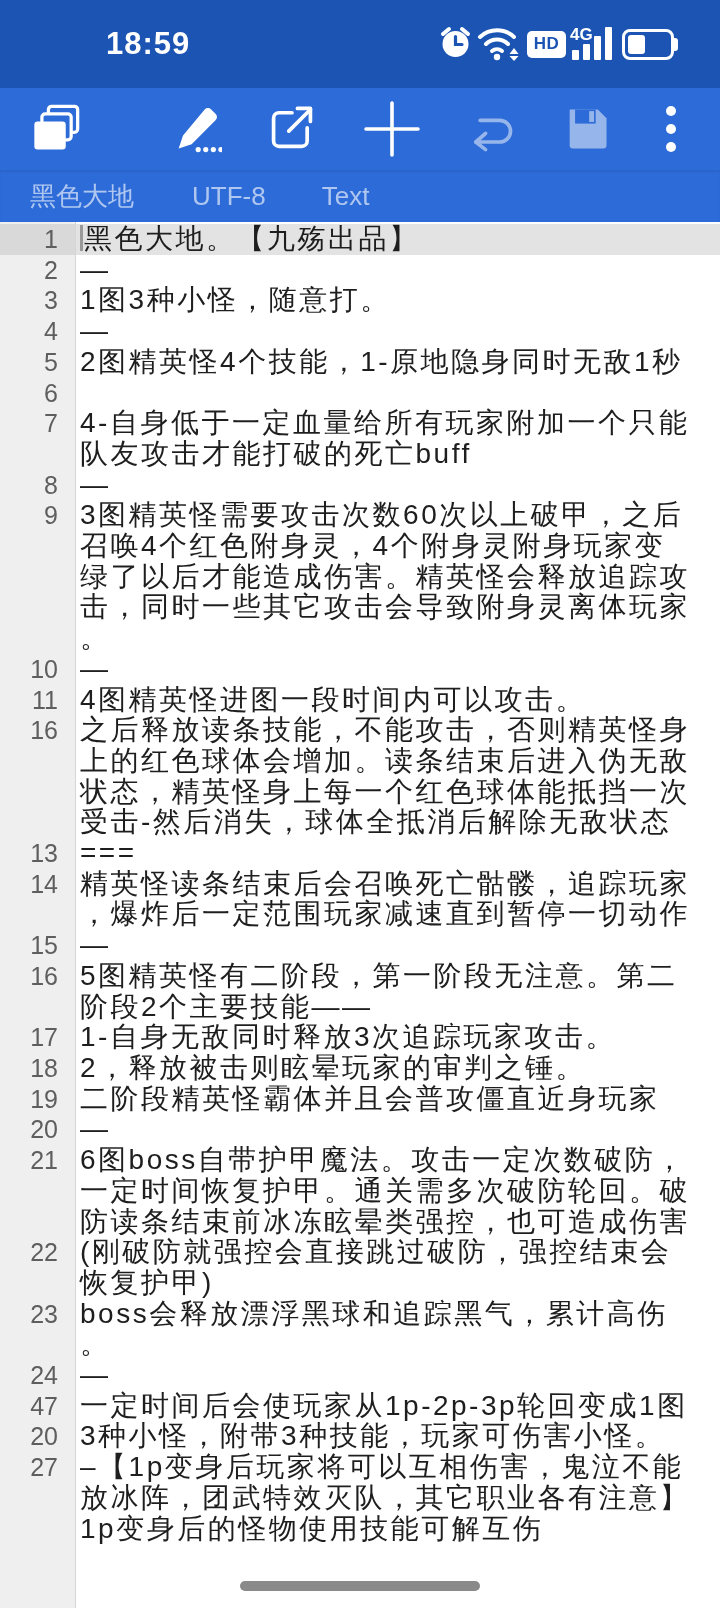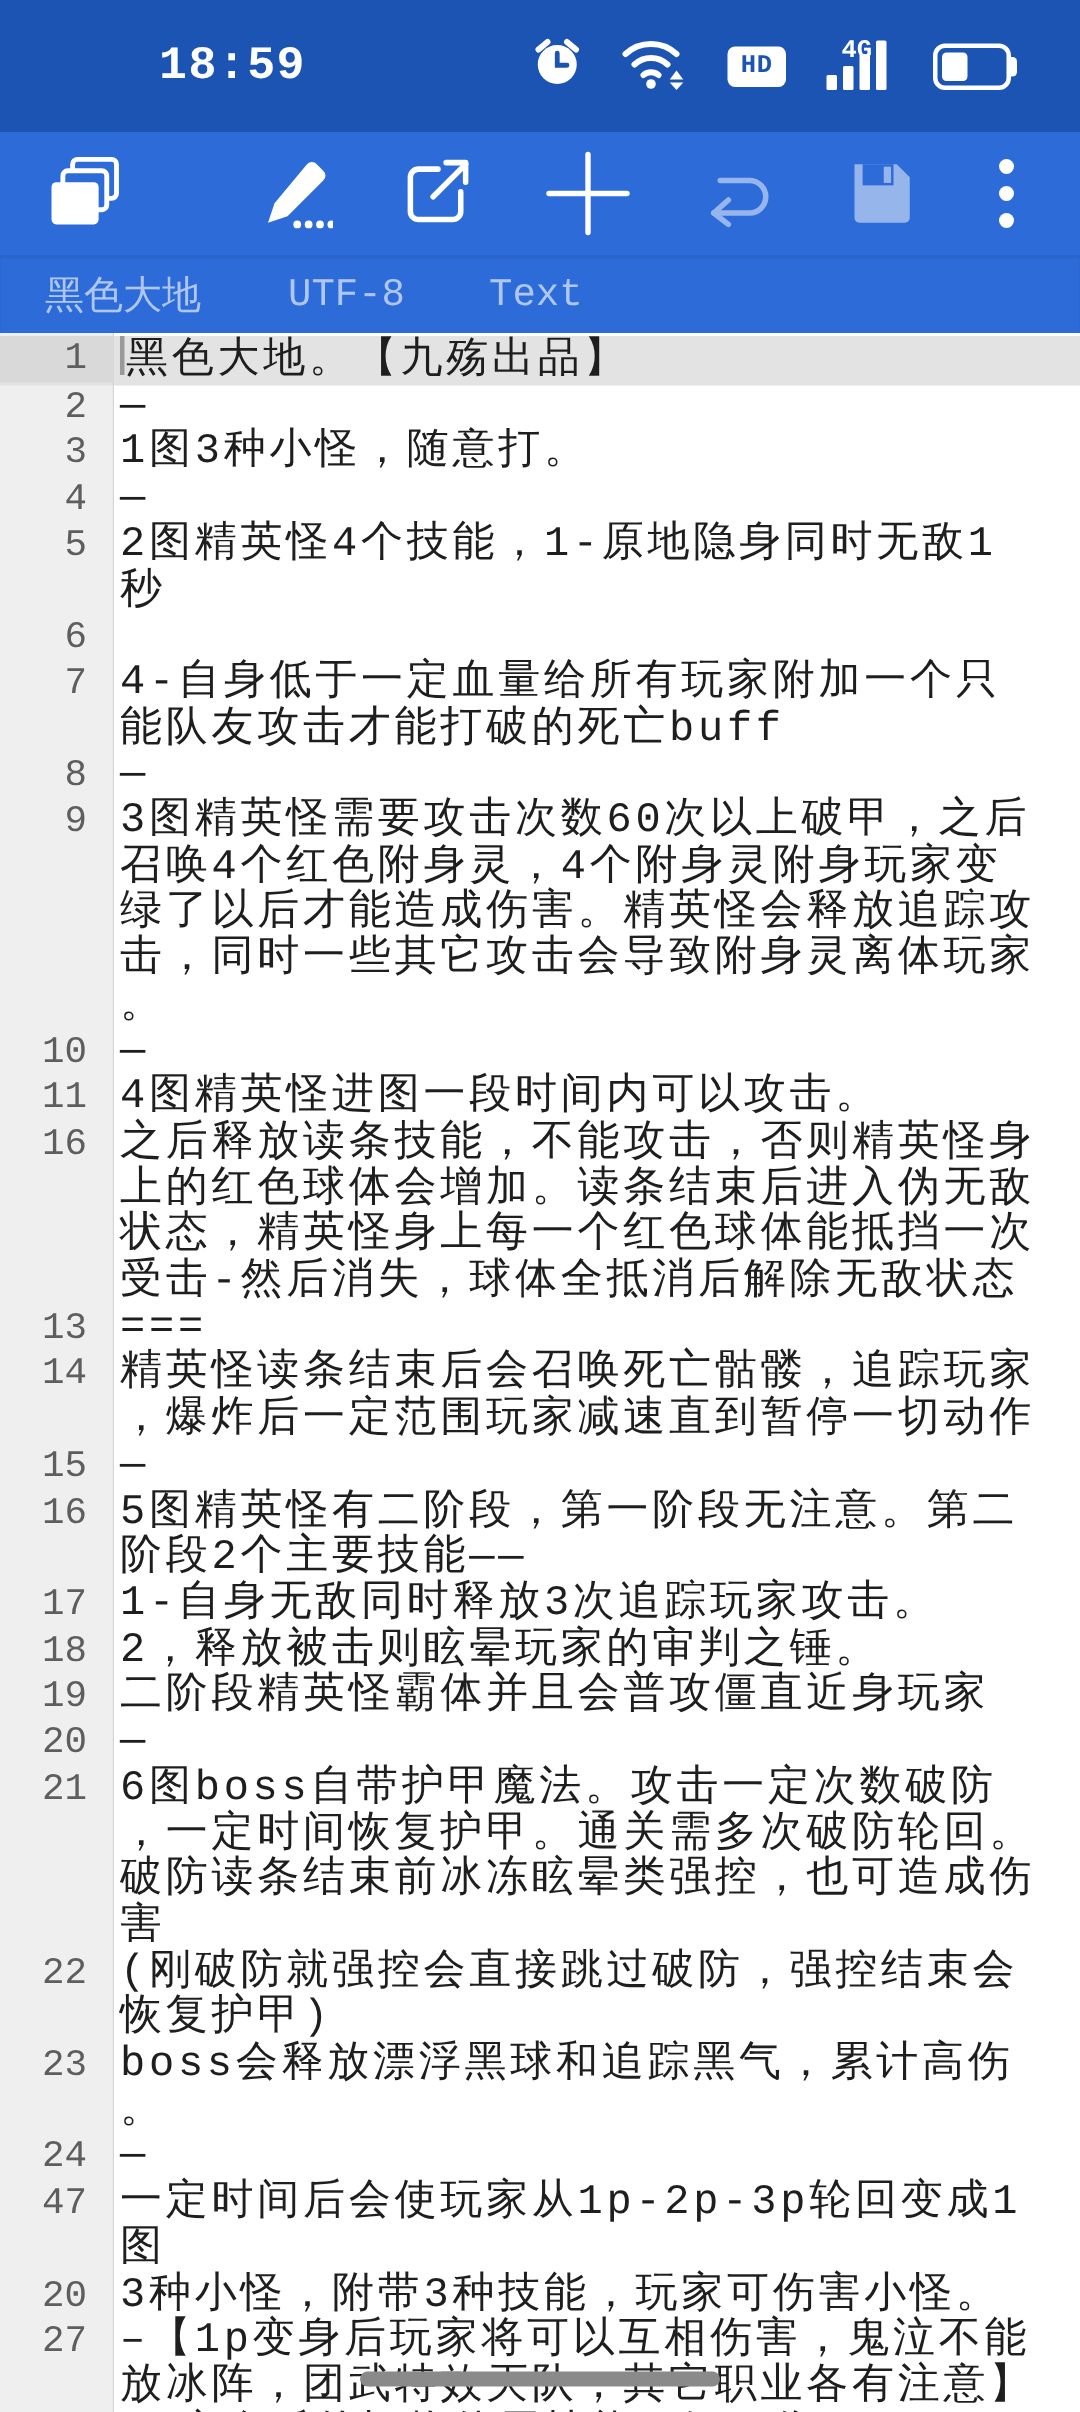--- a/index.html
+++ b/index.html
@@ -1,35 +1,35 @@
 <!DOCTYPE html>
 <html><head>
 <meta charset="utf-8">
 <style>
   html,body{margin:0;padding:0;}
   .screen{
     position:relative; width:720px; height:1608px; overflow:hidden;
     background:#fdba74;
-    font-family:Liberation Mono, monospace;
+    font-family:Liberation Sans, sans-serif;
   }
   
   .status-bar{
     position:absolute; top:0; left:0; width:720px; height:88px;
     background:#1b54b3; color:#fff;
     display:flex; align-items:center;
   }
   .status-time{ margin-left:106px; font-size:31px; font-weight:600; letter-spacing:1px; }
-  .status-icons{ position:absolute; right:46px; top:0; height:88px; display:flex; align-items:center; gap:25px;text-align:center; }
+  .status-icons{ position:absolute; right:46px; top:0; height:88px; display:flex; align-items:center; gap:4px;text-align:center; }
   .hd-badge{
     background:#fff; color:#1b54b3; border-radius:5px;
     width:39px; height:27px; display:flex; align-items:center; justify-content:center;
     font-size:17px; font-weight:bold; letter-spacing:0.5px;
   }
   .signal{ position:relative; width:48px; height:36px; }
-  .signal .net-label{ position:absolute; top:-1px; left:12px; font-size:17px; font-weight:bold; color:#fff; }
+  .signal .net-label{ position:absolute; top:-1px; left:0px; font-size:17px; font-weight:bold; color:#fff; }
   .signal .bar{ position:absolute; bottom:2px; width:7px; background:#fff; border-radius:1px; }
   .battery{ position:relative; width:46px; height:25px; border:3px solid #fff; border-radius:8px; }
   .battery .knob{ position:absolute; right:-7px; top:6px; width:4px; height:13px; background:#fff; border-radius:0 3px 3px 0; }
   .battery .charge{ position:absolute; left:3px; top:3px; width:17px; height:19px; background:#fff; border-radius:3px; }
   
   .toolbar{
     position:absolute; top:88px; left:0; width:720px; height:82px;
     background:#2d6bd8;
   }
   .tb-btn{ position:absolute; top:50%; transform:translateY(-50%); width:64px; height:64px;

